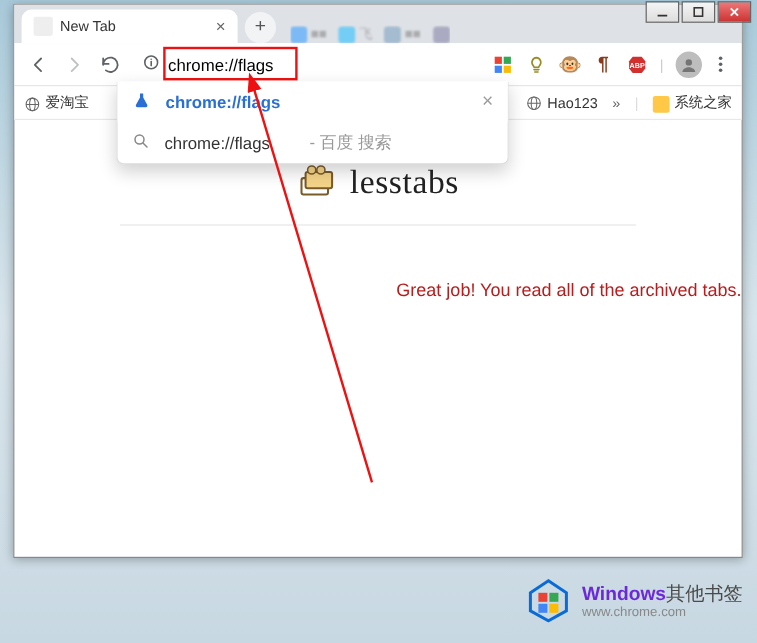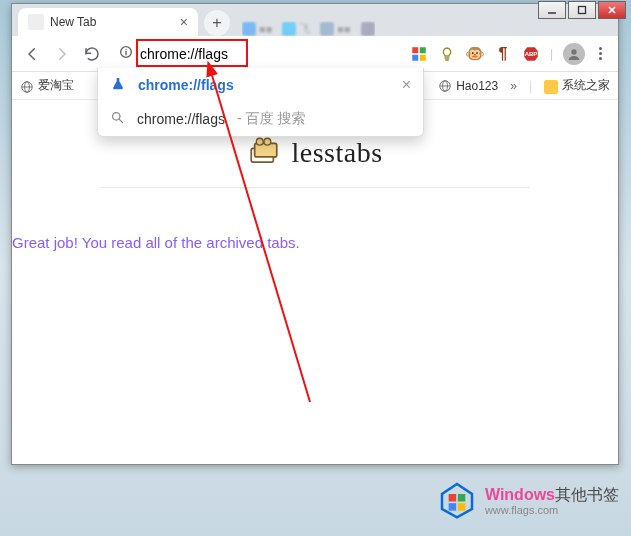--- a/index.html
+++ b/index.html
@@ -196,27 +196,27 @@
       padding: 0 12px;
       gap: 12px;
       font-size: 14px;
       cursor:pointer;
     }
     .drop-row.selected { background:#fff; }
     .drop-row .flask { color:#2a6fd6; }
     .drop-row .label-primary { color:#2a6fd6; font-weight:600; }
     .drop-row .search-ico { color:#888; }
     .drop-row .q { color:#333;}
-    .drop-row .hint { color:#999; margin-left:0;}
+    .drop-row .hint { color:#999; margin-left:21px;}
     .drop-row .row-x { margin-left:auto; color:#999; cursor:pointer; font-size:16px;}
 
     
     .content {
       padding-top: 30px;
-      text-align:left;
+      text-align:right;
     }
     .logo-row {
       display:flex;
       align-items:center;
       justify-content:center;
       gap: 10px;
       margin-top: 6px;
     }
     .logo-text {
       font-family: Georgia, "Times New Roman", serif;
@@ -226,21 +226,21 @@
     }
     .hr-line {
       width: 430px;
       height: 1px;
       background:#e6e6e6;
       margin: 18px auto 0;
     }
     .msg {
       margin-top: 46px;
       font-size: 15px;
-      color:#8b5cf6;
+      color:#b91c1c;
     }
 
     
     .arrow-layer {
       position:absolute;
       left:0; top:0;
       width:631px; height:536px;
       pointer-events:none;
       z-index: 30;
     }
@@ -254,21 +254,21 @@
       align-items:center;
       gap:8px;
       z-index: 40;
     }
     .watermark .wlogo svg { width:40px; height:40px; }
     .wtext-main {
       font-family: "Microsoft YaHei","Segoe UI",Arial,sans-serif;
       font-size:16px;
       color:#4a4a4a;
     }
-    .wtext-main .blue { color:#ec4899; font-weight:600;}
+    .wtext-main .blue { color:#6d28d9; font-weight:600;}
     .wtext-sub { font-size:11px; color:#888; margin-top:-2px;}
 
     
     .stroke-ico { stroke:#5f6368; stroke-width:2; fill:none; stroke-linecap:round; stroke-linejoin:round;}
   </style>
 </head>
 <body>
 
 <div class="win-controls">
   <div class="win-btn">
@@ -469,15 +469,15 @@
       <rect x="14" y="18" width="9" height="9" fill="#ea4335"></rect>
       <rect x="25" y="18" width="9" height="9" fill="#34a853"></rect>
       <rect x="14" y="29" width="9" height="9" fill="#4285f4"></rect>
       <rect x="25" y="29" width="9" height="9" fill="#fbbc05"></rect>
     </svg>
   </span>
   <div>
     <div class="wtext-main">
       <span class="blue">Windows</span><span>其他书签</span>
     </div>
-    <div class="wtext-sub">www.flags.com</div>
+    <div class="wtext-sub">www.chrome.com</div>
   </div>
 </div>
 
 </body></html>

